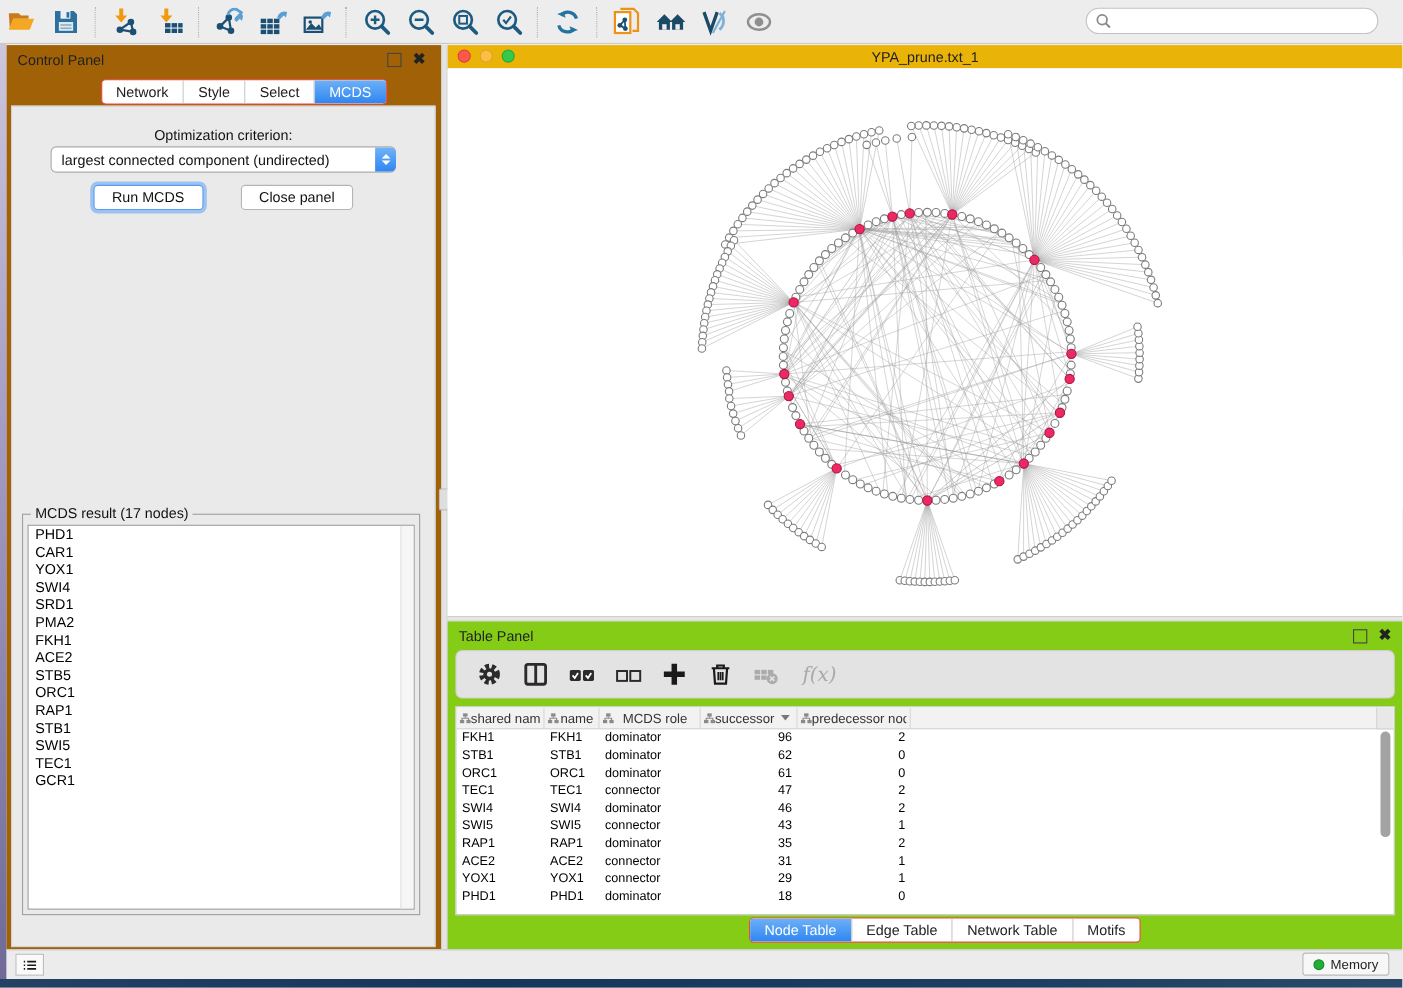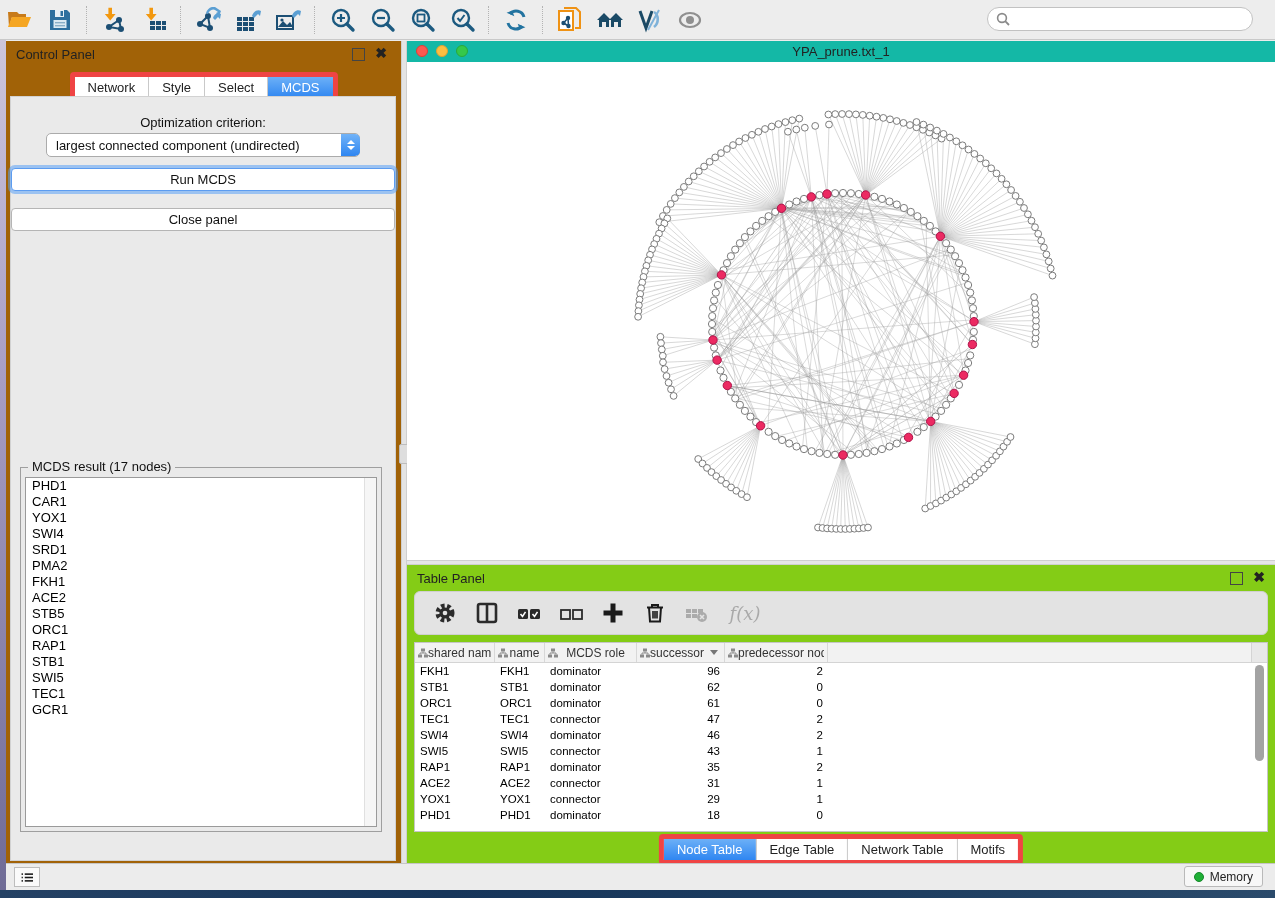--- a/index.html
+++ b/index.html
@@ -21,50 +21,50 @@
              border:1px solid #c2c2c2;border-radius:13px;display:flex;align-items:center;padding-left:8px;box-sizing:border-box;}
   .searchbox input{border:0;outline:none;flex:1;font-size:12px;background:transparent;margin-left:5px;}
 
   
   .cpanel{position:absolute;left:6px;top:41px;width:395px;height:822px;background:#a16207;}
   .panel-titlerow{position:absolute;left:0;top:0;right:0;height:26px;}
   .panel-title{position:absolute;left:10px;top:6px;font-size:13px;color:#222;}
   .float-ic{position:absolute;top:7px;width:11px;height:11px;border:1.5px solid #444;background:transparent;cursor:pointer;}
   .close-ic{position:absolute;top:5px;font-size:14px;font-weight:bold;color:#222;cursor:pointer;line-height:14px;}
   .cp-tabs{position:absolute;top:31px;left:50%;transform:translateX(-50%);}
-  .seg{display:inline-flex;background:#fff;border:5px solid #ef4444;border-radius:4px;overflow:hidden;}
+  .seg{display:inline-flex;background:#fff;border:1px solid #ef4444;border-radius:4px;overflow:hidden;margin-left:18px;}
   .seg>div{padding:3px 13px;font-size:13px;color:#222;border-left:1px solid #c9c9c9;cursor:pointer;white-space:nowrap;}
   .seg>div:first-child{border-left:0;}
   .seg>div.active{background:linear-gradient(#6cb0f7,#2f86f1);color:#fff;}
   .cp-content{position:absolute;left:4px;top:55px;right:5px;bottom:2px;background:#eaeaea;border:1px solid #d2d2d2;}
   .opt-label{position:absolute;top:18px;width:100%;text-align:center;font-size:13px;color:#111;}
   .dropdown{position:absolute;left:50%;transform:translateX(-50%);top:36px;width:312px;height:22px;background:#fff;
             border:1px solid #ababab;border-radius:5px;display:flex;align-items:center;cursor:pointer;}
   .dropdown .val{flex:1;font-size:13px;padding-left:9px;color:#111;white-space:nowrap;}
   .dd-stepper{width:19px;height:22px;margin:-1px -1px -1px 0;border-radius:0 5px 5px 0;
               background:linear-gradient(#71b3f8,#2f86f1);display:flex;flex-direction:column;align-items:center;justify-content:center;gap:2px;}
   .dd-stepper i{width:0;height:0;border-left:4px solid transparent;border-right:4px solid transparent;}
   .dd-up{border-bottom:4px solid #fff;} .dd-dn{border-top:4px solid #fff;}
-  .btnrow{position:absolute;top:71px;width:100%;display:flex;justify-content:center;gap:17px;flex-direction:column;}
+  .btnrow{position:absolute;top:71px;width:100%;display:flex;justify-content:center;gap:34px;}
   .pushbtn{height:23px;padding:0 16px;font-size:13px;color:#111;background:#fff;border:1px solid #b5b5b5;border-radius:4px;cursor:pointer;font-family:inherit;}
   .pushbtn.focus{box-shadow:0 0 0 3px rgba(90,160,245,.55);border-color:#5c9cf0;}
   .groupbox{position:absolute;left:9px;right:13px;top:370px;bottom:28px;border:1px solid #9f9f9f;}
   .gb-legend{position:absolute;top:-9px;left:7px;background:#eaeaea;padding:0 4px;font-size:13px;color:#111;}
   .gb-list{position:absolute;left:4px;right:4px;top:9px;bottom:4px;background:#fff;border:1px solid #9a9a9a;overflow:hidden;}
   .gb-track{position:absolute;right:0;top:0;bottom:0;width:11px;background:#f6f6f6;border-left:1px solid #e0e0e0;}
   .gb-item{font-size:13px;line-height:16px;padding-left:6px;color:#000;cursor:default;}
 
   
   .vsplit{position:absolute;left:401px;top:41px;width:6px;height:822px;background:#e4e4e4;border-left:1px solid #cfcfcf;border-right:1px solid #cfcfcf;box-sizing:border-box;}
   .vsplit .handle{position:absolute;left:-3px;top:403px;width:10px;height:18px;background:#dedede;border:1px solid #bdbdbd;border-radius:2px;cursor:col-resize;}
   .hsplit{position:absolute;left:407px;top:560px;width:868px;height:5px;background:#e6e6e6;border-top:1px solid #cfcfcf;border-bottom:1px solid #cfcfcf;box-sizing:border-box;cursor:row-resize;}
 
   
   .netframe{position:absolute;left:407px;top:41px;width:868px;height:519px;background:#fff;}
-  .net-titlebar{position:absolute;left:0;top:0;right:0;height:21px;background:#14b8a6;border-bottom:1px solid #c8c8c8;}
+  .net-titlebar{position:absolute;left:0;top:0;right:0;height:21px;background:#eab308;border-bottom:1px solid #c8c8c8;}
   .lights{position:absolute;left:9px;top:4px;display:flex;gap:8px;}
   .light{width:12px;height:12px;border-radius:50%;cursor:pointer;box-sizing:border-box;}
   .lr{background:#fc5850;border:1px solid #df3e36;}
   .ly{background:#fdbe41;border:1px solid #dfa133;}
   .lg{background:#35c84a;border:1px solid #28a93c;}
   .net-title{position:absolute;left:0;right:0;top:3px;text-align:center;font-size:13px;color:#222;}
   .net-canvas{position:absolute;left:0;top:21px;width:868px;height:498px;background:#fff;cursor:default;}
 
   
   .tpanel{position:absolute;left:407px;top:565px;width:868px;height:298px;background:#84cc16;}

